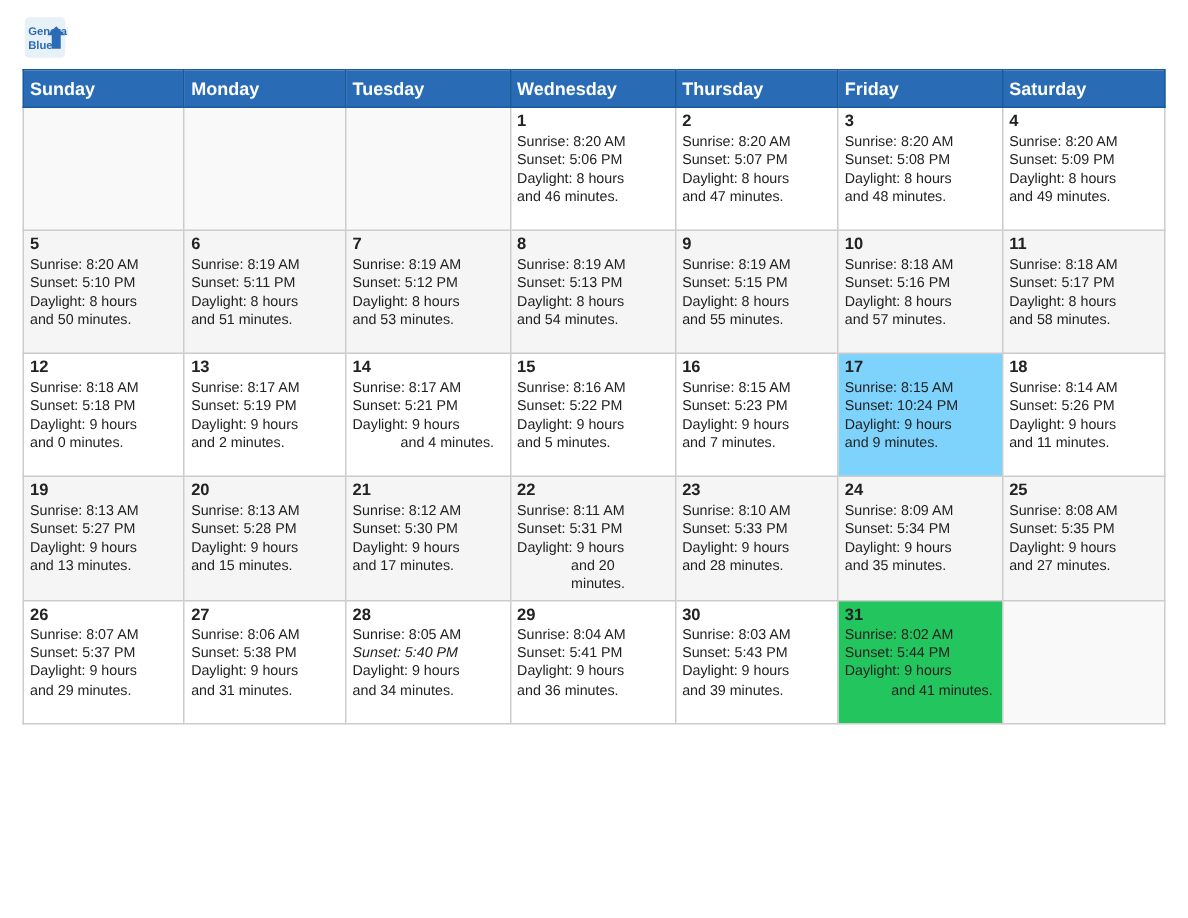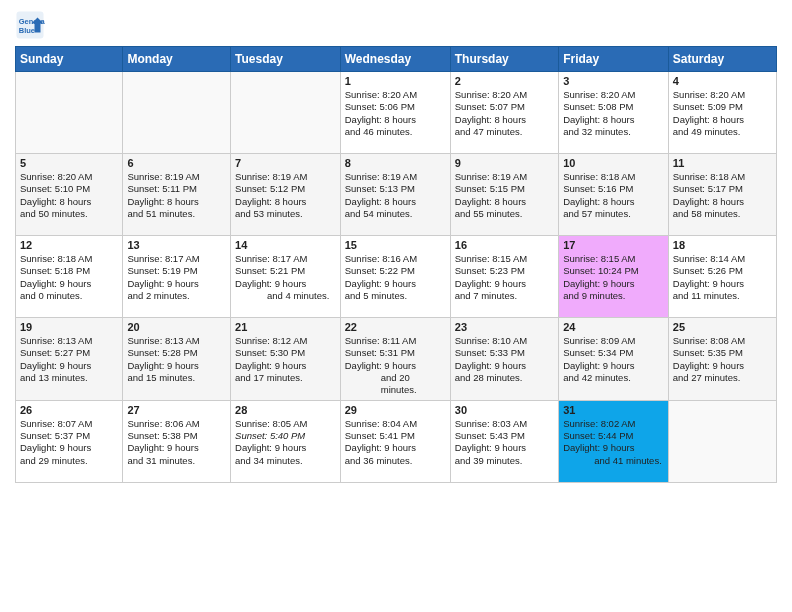--- a/index.html
+++ b/index.html
@@ -143,21 +143,21 @@
             <div style="line-height: 1.3;">Sunrise: 8:20 AM</div>
             <div style="line-height: 1.3;">Sunset: 5:07 PM</div>
             <div style="line-height: 1.3;">Daylight: 8 hours</div>
             <div style="line-height: 1.3;">and 47 minutes.</div>
           </td>
           <td style="background: rgb(255, 255, 255);">
             <span class="day-num">3</span>
             <div style="line-height: 1.3;">Sunrise: 8:20 AM</div>
             <div style="line-height: 1.3;">Sunset: 5:08 PM</div>
             <div style="line-height: 1.3;">Daylight: 8 hours</div>
-            <div style="line-height: 1.3;">and 32 minutes.</div>
+            <div style="line-height: 1.3;">and 48 minutes.</div>
           </td>
           <td style="background: rgb(255, 255, 255);">
             <span class="day-num">4</span>
             <div style="line-height: 1.3;">Sunrise: 8:20 AM</div>
             <div style="line-height: 1.3;">Sunset: 5:09 PM</div>
             <div style="line-height: 1.3;">Daylight: 8 hours</div>
             <div style="line-height: 1.3;">and 49 minutes.</div>
           </td>
         </tr>
         <tr>
@@ -240,21 +240,21 @@
             <div style="line-height: 1.3;">Daylight: 9 hours</div>
             <div style="line-height: 1.3;">and 5 minutes.</div>
           </td>
           <td style="background: rgb(255, 255, 255);">
             <span class="day-num">16</span>
             <div style="line-height: 1.3;">Sunrise: 8:15 AM</div>
             <div style="line-height: 1.3;">Sunset: 5:23 PM</div>
             <div style="line-height: 1.3;">Daylight: 9 hours</div>
             <div style="line-height: 1.3;">and 7 minutes.</div>
           </td>
-          <td style="background: #f0abfc;">
+          <td style="background: #7dd3fc;">
             <span class="day-num">17</span>
             <div style="line-height: 1.3;">Sunrise: 8:15 AM</div>
             <div style="line-height: 1.3;">Sunset: 10:24 PM</div>
             <div style="line-height: 1.3;">Daylight: 9 hours</div>
             <div style="line-height: 1.3;">and 9 minutes.</div>
           </td>
           <td style="background: rgb(255, 255, 255);">
             <span class="day-num">18</span>
             <div style="line-height: 1.3;">Sunrise: 8:14 AM</div>
             <div style="line-height: 1.3;">Sunset: 5:26 PM</div>
@@ -296,21 +296,21 @@
             <div style="line-height: 1.3;">Sunrise: 8:10 AM</div>
             <div style="line-height: 1.3;">Sunset: 5:33 PM</div>
             <div style="line-height: 1.3;">Daylight: 9 hours</div>
             <div style="line-height: 1.3;">and 28 minutes.</div>
           </td>
           <td style="background: rgb(245, 245, 245);">
             <span class="day-num">24</span>
             <div style="line-height: 1.3;">Sunrise: 8:09 AM</div>
             <div style="line-height: 1.3;">Sunset: 5:34 PM</div>
             <div style="line-height: 1.3;">Daylight: 9 hours</div>
-            <div style="line-height: 1.3;">and 42 minutes.</div>
+            <div style="line-height: 1.3;">and 35 minutes.</div>
           </td>
           <td style="background: rgb(245, 245, 245);">
             <span class="day-num">25</span>
             <div style="line-height: 1.3;">Sunrise: 8:08 AM</div>
             <div style="line-height: 1.3;">Sunset: 5:35 PM</div>
             <div style="line-height: 1.3;">Daylight: 9 hours</div>
             <div style="line-height: 1.3;">and 27 minutes.</div>
           </td>
         </tr>
         <tr>
@@ -342,21 +342,21 @@
             <div style="line-height: 1.3;">Daylight: 9 hours</div>
             <div style="line-height: 1.3;">and 36 minutes.</div>
           </td>
           <td style="background: rgb(255, 255, 255);">
             <span class="day-num">30</span>
             <div style="line-height: 1.3;">Sunrise: 8:03 AM</div>
             <div style="line-height: 1.3;">Sunset: 5:43 PM</div>
             <div style="line-height: 1.3;">Daylight: 9 hours</div>
             <div style="line-height: 1.3;">and 39 minutes.</div>
           </td>
-          <td style="background: #0ea5e9;">
+          <td style="background: #22c55e;">
             <span class="day-num">31</span>
             <div style="line-height: 1.3;">Sunrise: 8:02 AM</div>
             <div style="line-height: 1.3;">Sunset: 5:44 PM</div>
             <div style="line-height: 1.3;">Daylight: 9 hours</div>
             <div style="line-height: 1.3; margin-left: 31px;">and 41 minutes.</div>
           </td>
           <td class="empty"></td>
         </tr>
       </tbody>
   </table>

